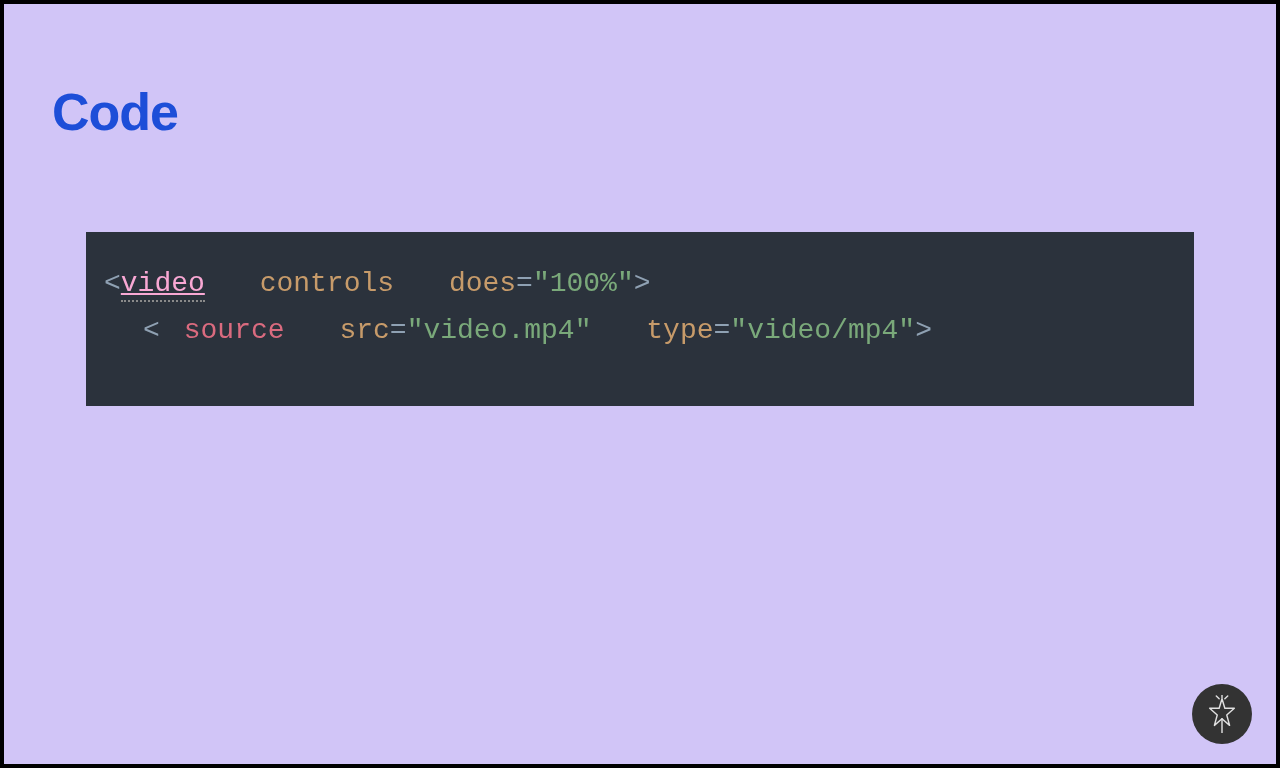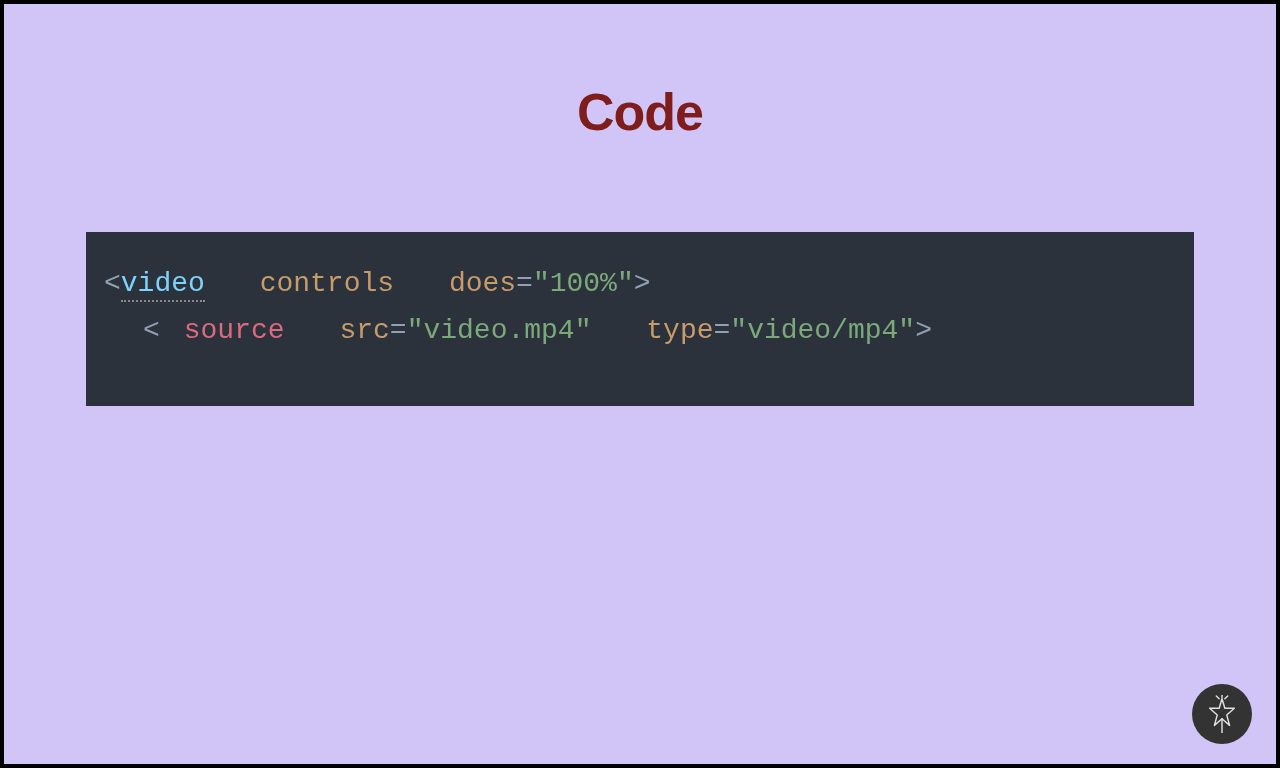--- a/index.html
+++ b/index.html
@@ -10,26 +10,26 @@
     body {
       width: 1280px;
       height: 768px;
       background: #d1c5f7;
       border: 4px solid #000;
       font-family: -apple-system, BlinkMacSystemFont, 'Segoe UI', sans-serif;
       position: relative;
       overflow: hidden;
     }
     .slide-title {
-      text-align: center;
       font-size: 52px;
       font-weight: 700;
-      color: #7f1d1d;
+      color: #1d4ed8;
       margin-top: 78px;
       letter-spacing: -1px;
+      margin-left: 48px;
     }
     .code-block {
       background: #2b323c;
       margin: 90px 82px 0 82px;
       padding: 28px 18px 52px 18px;
       position: relative;
       font-family: 'Consolas', 'Courier New', monospace;
       font-size: 28px;
       line-height: 1.68;
       color: #c8ced6;
@@ -39,21 +39,21 @@
       position: relative;
     }
     .indent {
       display: inline-block;
       width: 2.2ch;
       border-left: 1px dotted #5a6370;
       margin-left: 2px;
       padding-left: calc(2.2ch - 3px);
     }
     .t-bracket { color: #8fa1b3; }
-    .t-tag { color: #7dd3fc; border-bottom: 2px dotted #8a8a8a; padding-bottom: 1px; }
+    .t-tag { color: #f9a8d4; border-bottom: 2px dotted #8a8a8a; padding-bottom: 1px; text-decoration: underline; }
     .t-tag-plain { color: #da6b7f; margin-left: 24px; }
     .t-attr { color: #c79b6a; margin-left: 19px; }
     .t-eq { color: #8fa1b3; }
     .t-str { color: #7aa97a; }
     .t-text { color: #c8ced6; }
     .cursor {
       display: inline-block;
       width: 2px;
       height: 1.1em;
       background: #f5b642;

